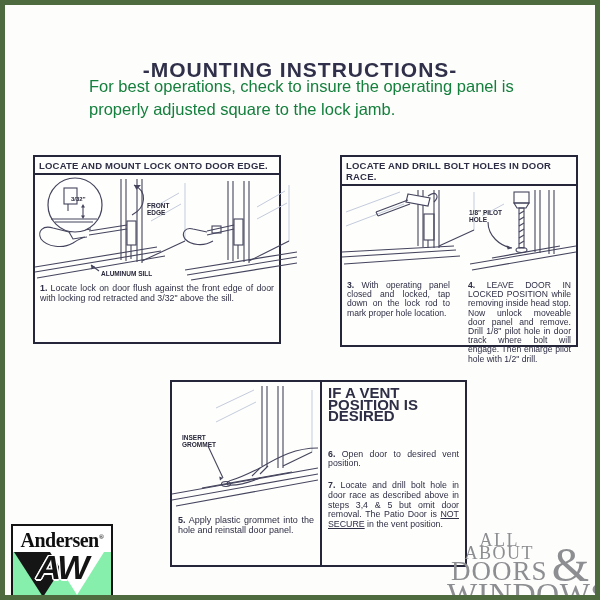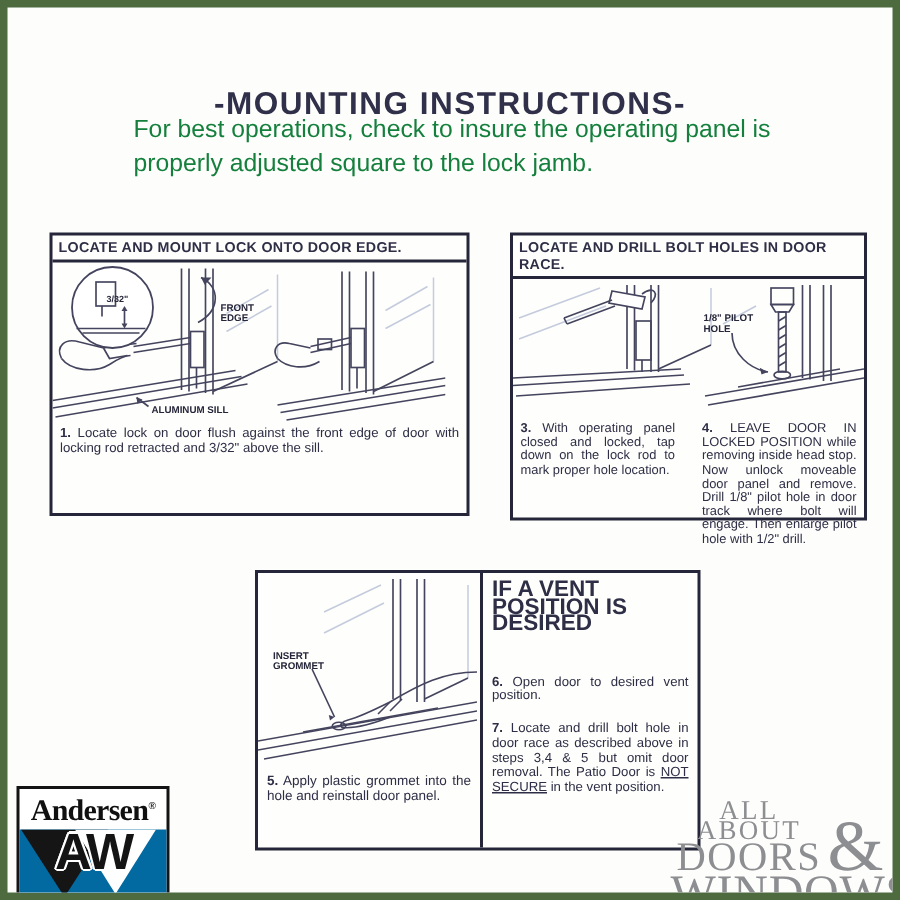--- a/index.html
+++ b/index.html
@@ -6,21 +6,21 @@
   .page{position:relative;width:600px;height:600px;box-sizing:border-box;
         background:#fdfdfb;border:5px solid #4d6b3e;overflow:hidden;
         font-family:"Liberation Sans",sans-serif;color:#2e2e46;}
   
   .title{position:absolute;top:25px;left:0;width:100%;text-align:center;
          font-weight:bold;font-size:21px;letter-spacing:1px;color:#30304a;margin-top:28px;}
   .subtitle{position:absolute;top:70px;left:84px;width:442px;
             font-size:16.5px;line-height:23px;color:#15803d;}
   
   .panel{position:absolute;border:2px solid #26263a;background:#fefefc;box-sizing:border-box;}
-  .p1{left:28px;top:150px;width:280px;height:189px;}
+  .p1{left:28px;top:150px;width:248px;height:189px;}
   .p2{left:335px;top:150px;width:238px;height:192px;}
   .p3{left:165px;top:375px;width:297px;height:187px;display:flex;}
   .panel-header{font-weight:bold;font-size:9.5px;letter-spacing:.2px;
                 padding:3px 4px 2px;border-bottom:2px solid #26263a;}
   .illus{position:relative;}
   .steps{display:flex;gap:18px;padding:3px 5px 0;}
   .step{margin:0;flex:1;font-size:8.8px;line-height:9.6px;text-align:justify;}
   .p2 .step{font-size:8.6px;line-height:9.2px;}
   .dlabel{position:absolute;font-size:6.5px;font-weight:bold;line-height:7px;color:#26263a;}
   
@@ -30,21 +30,21 @@
   .p3-right{flex:1;padding:5px 6px;font-size:8.8px;}
   .vent-header{font-weight:bold;font-size:15px;line-height:11.5px;margin:0 0 28px;}
   .p3-right .step{margin:0 0 12px;line-height:9.8px;}
   .ul{text-decoration:underline;}
   
   .andersen{position:absolute;left:6px;top:519px;width:102px;border-radius:29px;}
   .andersen-box{border:2px solid #141414;background:#fff;position:relative;}
   .wordmark{font-family:"Liberation Serif",serif;font-weight:bold;font-size:20px;
             line-height:23px;text-align:center;color:#101010;letter-spacing:-.5px;}
   .reg{font-size:7px;vertical-align:super;}
-  .emblem{position:relative;height:47px;background:#0369a1;overflow:hidden;}
+  .emblem{position:relative;height:47px;background:#86efac;overflow:hidden;font-style:italic;}
   .tri-b{position:absolute;left:1px;top:0;width:0;height:0;
          border-left:29px solid transparent;border-right:29px solid transparent;
          border-top:45px solid #151515;}
   .tri-w{position:absolute;left:37px;top:0;width:0;height:0;
          border-left:27px solid transparent;border-right:27px solid transparent;
          border-top:43px solid #fff;}
   .aw{position:absolute;top:-4px;left:0;width:100%;text-align:center;
       font-weight:bold;font-size:34px;letter-spacing:-2px;color:#141414;
       text-shadow:-1.5px 0 #fff,1.5px 0 #fff,0 -1.5px #fff,0 1.5px #fff,
                   -1px -1px #fff,1px 1px #fff,-1px 1px #fff,1px -1px #fff;}

